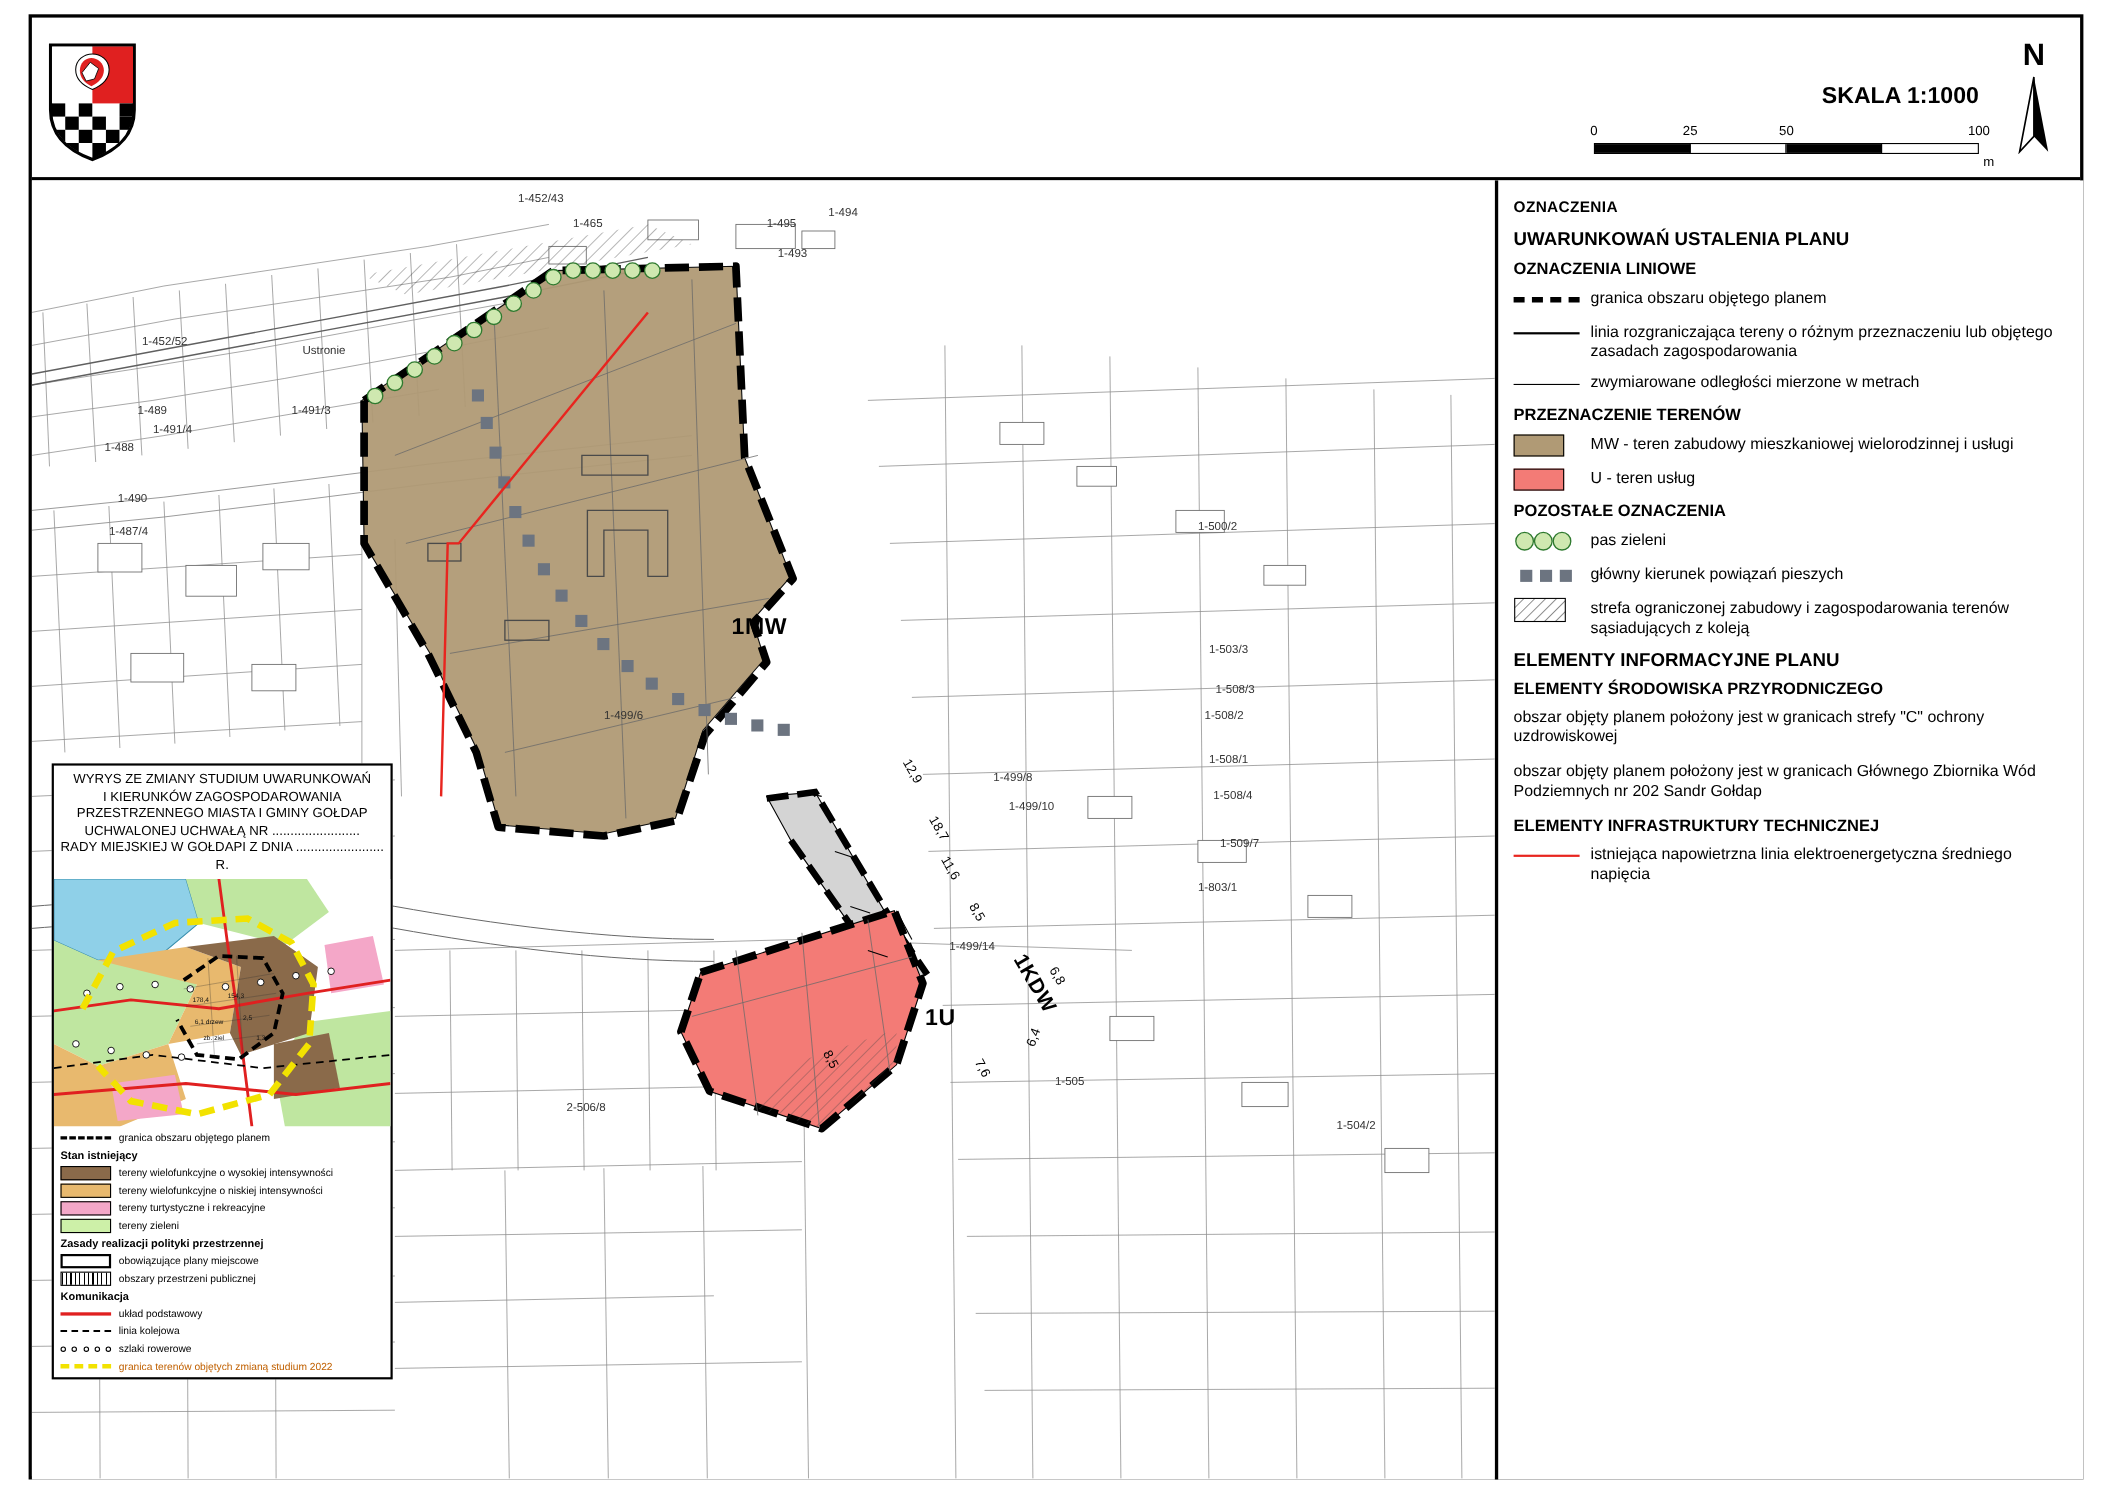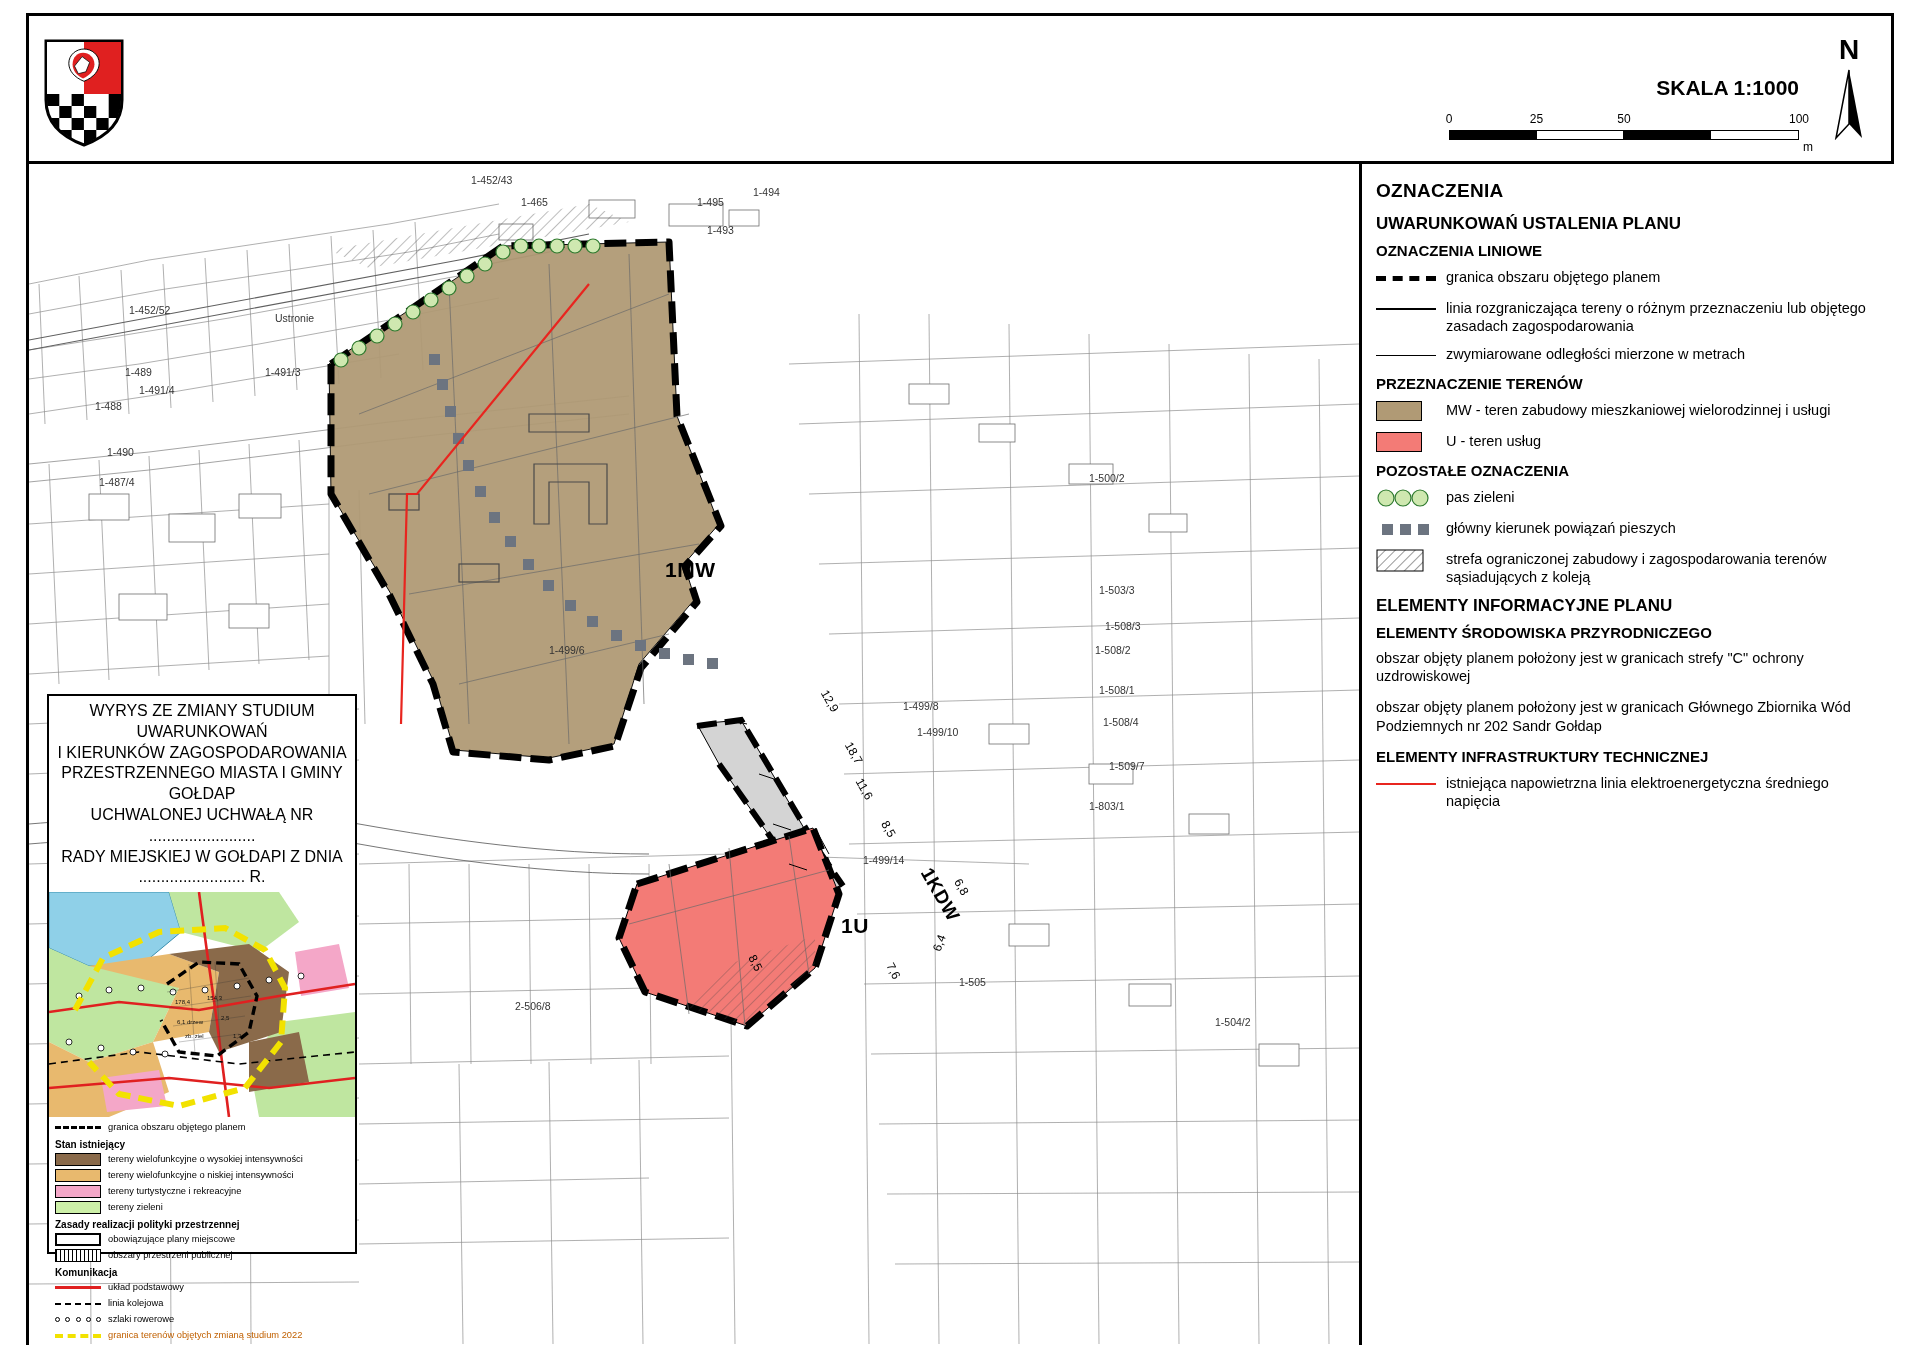--- a/index.html
+++ b/index.html
@@ -68,36 +68,36 @@
     overflow:hidden; background:#fff;
   }
   .map-area svg { position:absolute; left:0; top:0; }
 
   
   .legend {
     position:absolute; left:1330px; top:148px; width:535px; height:1181px;
     border-left:3px solid #000; padding:16px 14px 0 14px;
     background:#fff;
   }
-  .legend h2 { font-size:19px; font-weight:bold; margin:0 0 12px 0; letter-spacing:0.3px;}
+  .legend h2 { font-size:14px; font-weight:bold; margin:0 0 12px 0; letter-spacing:0.3px;}
   .legend h3 { font-size:17px; font-weight:bold; margin:8px 0 8px 0; }
   .legend h4 { font-size:15px; font-weight:bold; margin:6px 0 8px 0; }
   .leg-row { display:flex; align-items:flex-start; margin-bottom:9px; }
   .leg-sym { width:60px; min-width:60px; height:22px; position:relative; margin-right:10px;}
   .leg-txt { font-size:14.5px; line-height:1.25; padding-top:1px; }
   .swatch { width:46px; height:20px; border:1px solid #000; display:block; margin-top:1px;}
   .para { font-size:14.5px; line-height:1.3; margin:0 0 12px 0; }
 
   
   .inset {
     position:absolute; left:18px; top:530px; width:310px; height:560px;
     border:2px solid #000; background:#fff;
   }
   .inset-title {
-    font-size:16px; text-align:center; padding:5px 4px 0 4px; line-height:1.3;
+    font-size:12px; text-align:center; padding:5px 4px 0 4px; line-height:1.3;
     font-weight:normal;
   }
   .inset-map { position:relative; width:100%; height:225px; margin-top:4px; }
   .inset-legend { padding:4px 6px 0 6px; }
   .il-row { display:flex; align-items:center; margin-bottom:3px; }
   .il-sym { width:46px; min-width:46px; height:13px; border:1px solid #000; margin-right:7px; }
   .il-txt { font-size:9.3px; line-height:1.15; }
   .il-head { font-size:10px; font-weight:bold; margin:5px 0 3px 0; }
   .map-label {
     position:absolute; font-weight:bold; font-size:21px; letter-spacing:0.5px;

